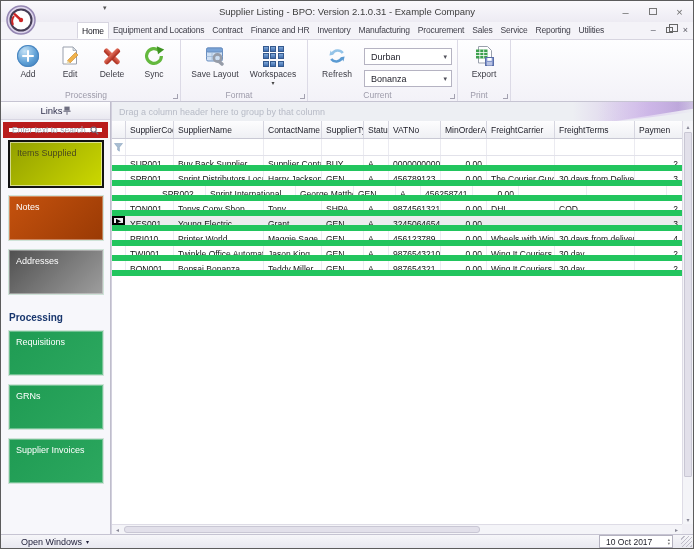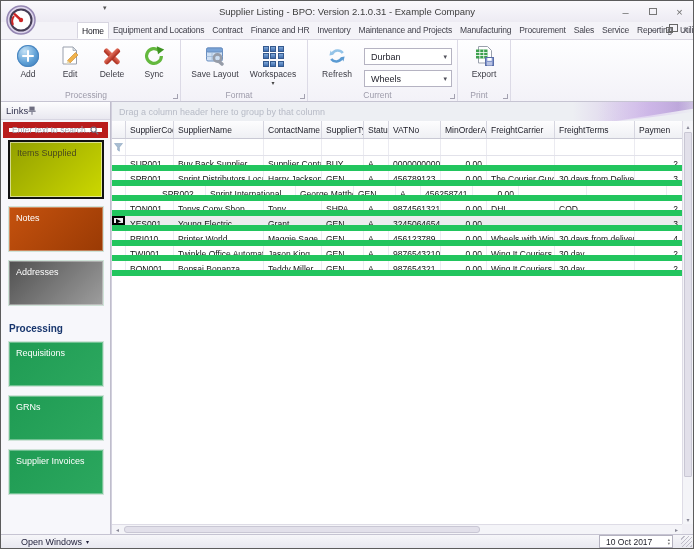--- a/index.html
+++ b/index.html
@@ -54,29 +54,29 @@
   .ic-delete::before{transform:rotate(45deg)}
   .ic-delete::after{transform:rotate(-45deg)}
   .ic-ws{width:22px;height:22px;display:grid;grid-template-columns:repeat(3,6px);grid-template-rows:repeat(3,6px);gap:1.5px;padding:0.5px}
   .ic-ws span{background:linear-gradient(#7fa8d8,#3f6cae);border:0.5px solid #35598e}
 
   
   .main{flex:1;display:flex;min-height:0}
 
   .sidebar{width:110px;background:#f7f7fb;border-right:1px solid #bfbdcc;display:flex;flex-direction:column;overflow:hidden;flex-shrink:0}
   .links-hdr{height:18px;background:linear-gradient(#fdfdfe,#e9e8f0);border-bottom:1px solid #d8d6e2;display:flex;
-    align-items:center;justify-content:flex-start;padding:0 5px;color:#33334f;font-size:9.5px;flex-shrink:0}
+    align-items:center;justify-content:center;padding:0 5px;color:#33334f;font-size:9.5px;flex-shrink:0}
   .search-box{margin:2px;height:16px;background:#fff;border:6px solid #b91c1c;display:flex;align-items:center;padding:0 3px;flex-shrink:0}
   .search-box input{border:none;outline:none;flex:1;font-size:8.5px;color:#444;font-family:inherit;background:transparent;min-width:0}
   .search-box input::placeholder{color:#a2a2b0}
   .side-scroll{flex:1;overflow:hidden}
   .side-title{color:#17356d;font-weight:bold;font-size:10px;padding:9px 0 7px 8px}
   .side-btn{margin:0 6px 8px 7px;height:46px;font-size:9px;padding:6px 4px 0 7px;border:1px solid #cfe3d8;cursor:pointer;
     box-shadow:inset 0 0 0 1px rgba(255,255,255,.35)}
-  .side-btn.selected{border:2px solid #121212;height:59px;box-shadow:inset 0 0 0 1px rgba(255,255,255,.55);margin-bottom:7px}
+  .side-btn.selected{border:2px solid #121212;height:48px;box-shadow:inset 0 0 0 1px rgba(255,255,255,.55);margin-bottom:7px}
 
   
   .gridwrap{flex:1;display:flex;flex-direction:column;background:#fff;position:relative;min-width:0;border-left:1px solid #d2d0dd}
   .group-panel{height:19px;background:#edeff3;color:#b7bbc6;font-size:9px;padding:5px 0 0 7px;position:relative;
     overflow:hidden;flex-shrink:0}
   .swoosh1,.swoosh2{position:absolute;pointer-events:none}
   .swoosh1{right:-30px;top:-26px;width:230px;height:46px;transform:rotate(-9deg);
     background:linear-gradient(100deg,rgba(160,110,210,0) 35%,rgba(168,118,214,.30) 62%,rgba(120,70,180,.42) 80%,rgba(160,110,210,0) 96%)}
   .swoosh2{right:-10px;top:-4px;width:150px;height:22px;transform:rotate(-7deg);
     background:linear-gradient(100deg,rgba(190,150,225,0) 30%,rgba(200,165,235,.35) 65%,rgba(190,150,225,0) 95%)}
@@ -141,21 +141,20 @@
       <span class="wc">×</span>
     </span>
   </div>
 
   <div class="tabstrip">
     <div class="rtab active">Home</div>
       <div class="rtab">Equipment and Locations</div>
       <div class="rtab">Contract</div>
       <div class="rtab">Finance and HR</div>
       <div class="rtab">Inventory</div>
-      <div class="rtab">Maintenance and Projects</div>
       <div class="rtab">Manufacturing</div>
       <div class="rtab">Procurement</div>
       <div class="rtab">Sales</div>
       <div class="rtab">Service</div>
       <div class="rtab">Reporting</div>
       <div class="rtab">Utilities</div>
       <div class="ribbon-winbtns">
       <span>–</span>
       <span class="restore-box"></span>
       <span>×</span>
@@ -233,21 +232,21 @@
           <polygon points="3.4,10.4 7.4,9.8 4.6,5.6" fill="#93c3e8"></polygon>
         </svg>
         <span class="lbl">Refresh</span>
       </div>
       <div class="dd-col">
         <div class="dropdown">
           <span class="val">Durban</span>
           <span class="caret">▾</span>
         </div>
         <div class="dropdown">
-          <span class="val">Wheels</span>
+          <span class="val">Bonanza</span>
           <span class="caret">▾</span>
         </div>
       </div>
       <span class="rgroup-label">Current</span>
       <span class="launcher"></span>
     </div>
 
     <div class="rgroup">
       <div class="rbtn">
         <svg width="22" height="22" viewBox="0 0 22 22">

